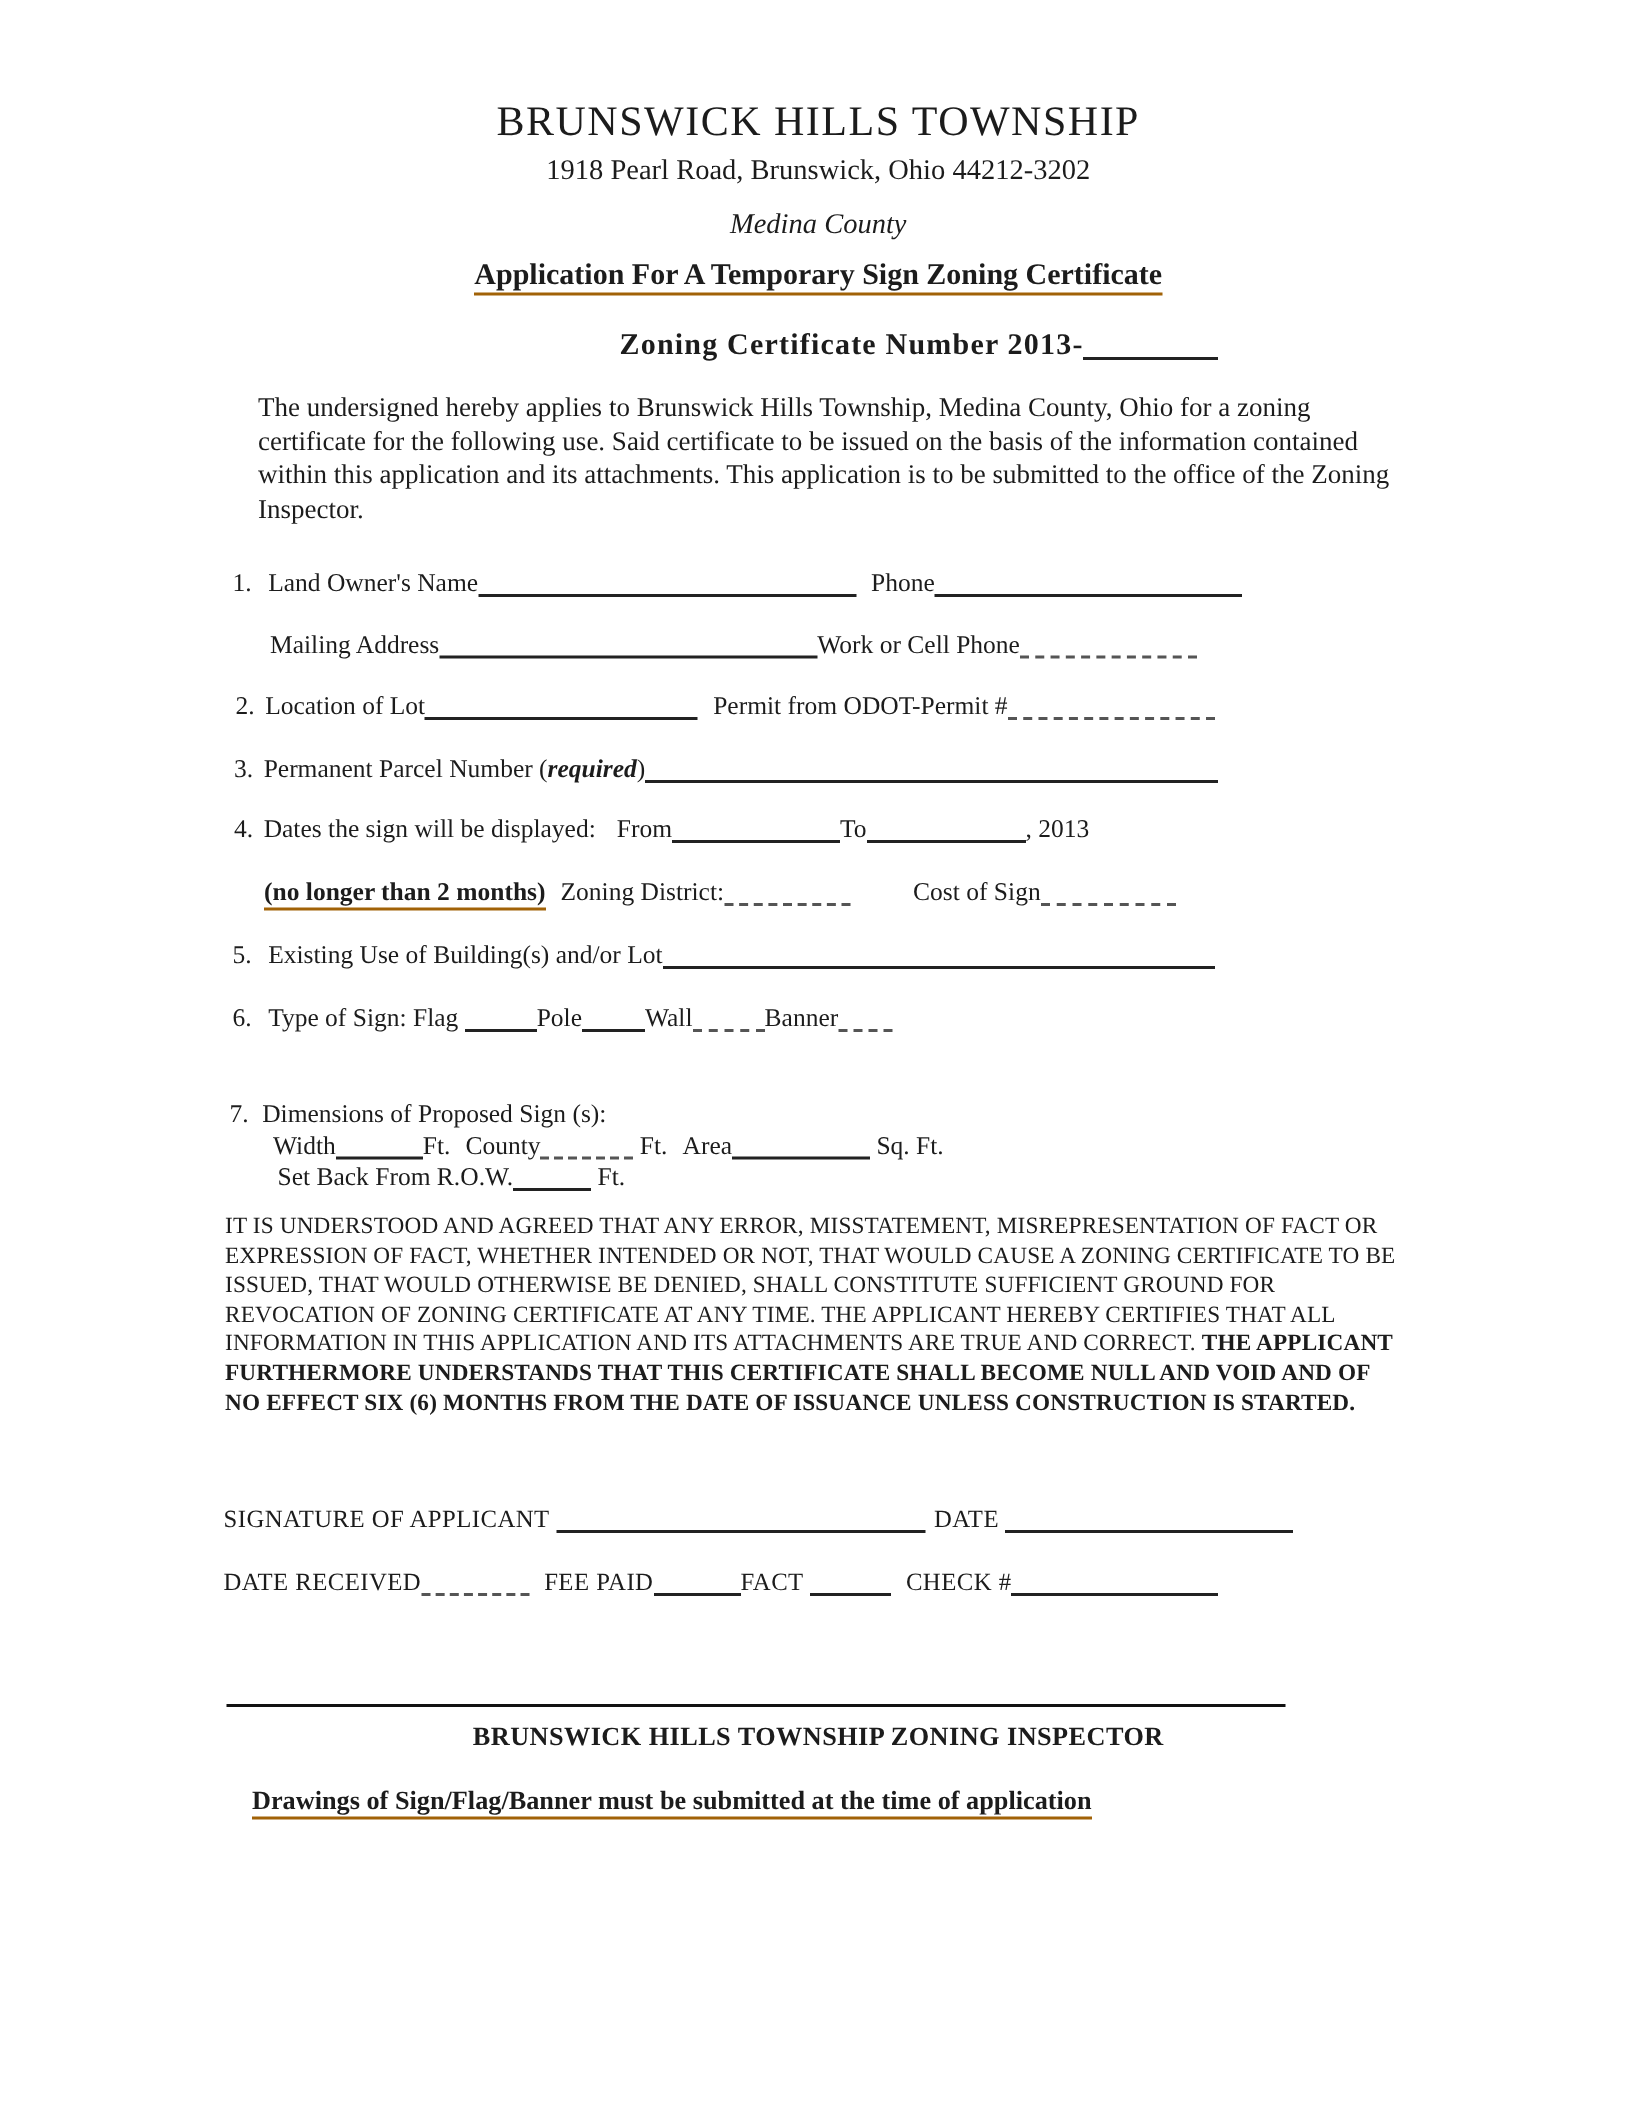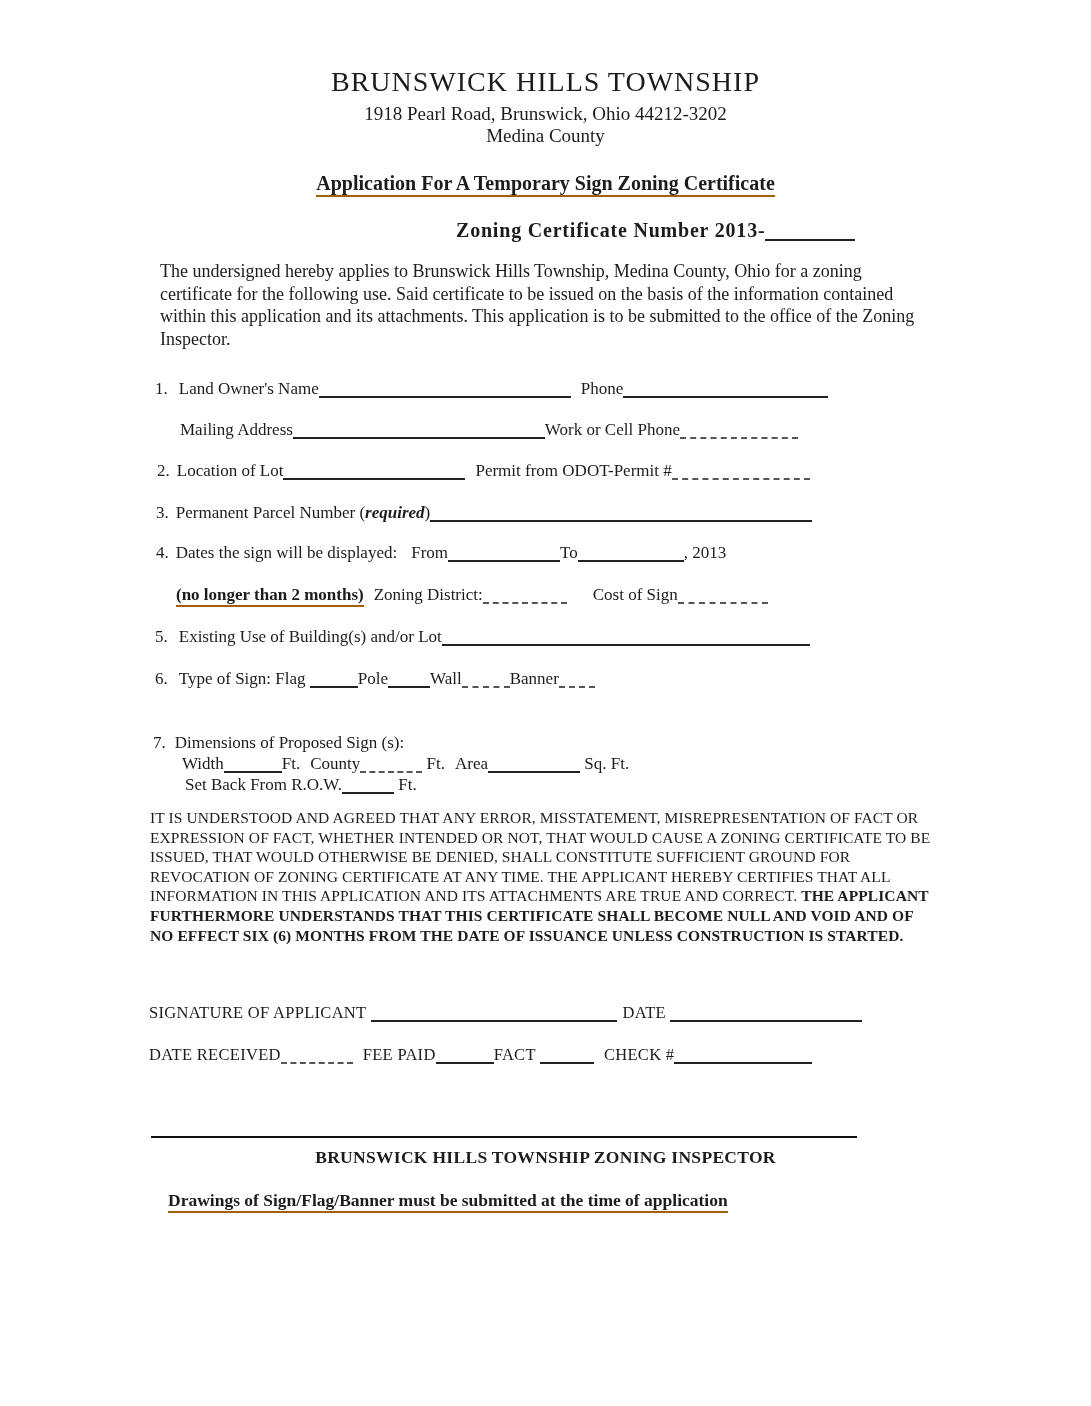--- a/index.html
+++ b/index.html
@@ -35,40 +35,40 @@
 
   .legal { font-size:15.5px; line-height:19.6px; letter-spacing:0.1px; }
   .admin { font-size:16.5px; letter-spacing:0.3px; }
   .ruleline { border-top:2.5px solid #111; height:0; }
   .inspector { font-size:17.5px; font-weight:bold; letter-spacing:0.3px; }
   .drawings  { font-size:17.5px; font-weight:bold; }
 
   .ml6  { margin-left:6px; }
   .ml10 { margin-left:10px; }
   .ml14 { margin-left:14px; }
-  .ml26 { margin-left:26px; }
+  .ml26 { margin-left:42px; }
 </style>
 </head>
 <body>
 
 <div class="page">
 
   <div class="abs center township" style="top:66px;">BRUNSWICK HILLS TOWNSHIP</div>
   <div class="abs center addr" style="top:103px;">1918 Pearl Road, Brunswick, Ohio 44212-3202</div>
-  <div class="abs center county" style="top:125px;">Medina County</div>
+  <div class="abs center county" style="top:139px;font-style:italic;">Medina County</div>
 
   <div class="abs center form-title" style="top:172px;">
     <span class="uline">Application For A Temporary Sign Zoning Certificate</span>
   </div>
 
-  <div class="abs cert" style="top:219px; left:413px;margin-left:43px;">
+  <div class="abs cert" style="top:219px; left:413px;">
     <span>Zoning Certificate Number 2013-</span><span class="blank" style="width:90px;"></span>
   </div>
 
-  <div class="abs intro wrap" style="top:260px; left:160px; width:756px;">The undersigned hereby applies to Brunswick Hills Township, Medina County, Ohio for a zoning certificate for the following use. Said certificate to be issued on the basis of the information contained within this application and its attachments. This application is to be submitted to the office of the Zoning Inspector.</div>
+  <div class="abs intro wrap" style="top:260px; left:172px; width:756px;">The undersigned hereby applies to Brunswick Hills Township, Medina County, Ohio for a zoning certificate for the following use. Said certificate to be issued on the basis of the information contained within this application and its attachments. This application is to be submitted to the office of the Zoning Inspector.</div>
 
   <div class="abs item" style="top:379px; left:155px;">
     <span class="num">1.</span><span>Land Owner's Name</span><span class="blank" style="width:252px;"></span><span class="ml10">Phone</span><span class="blank" style="width:205px;"></span>
   </div>
 
   <div class="abs item" style="top:420px; left:180px;">
     <span>Mailing Address</span><span class="blank" style="width:252px;"></span><span>Work or Cell Phone</span><span class="blank dash" style="width:118px;"></span>
   </div>
 
   <div class="abs item" style="top:461px; left:157px;">

